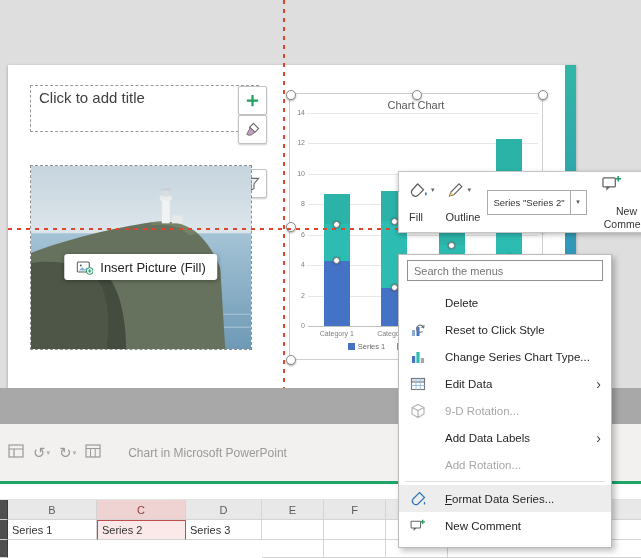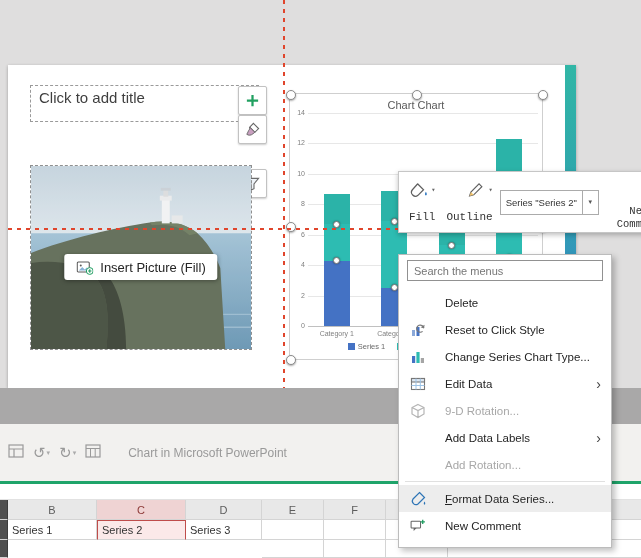--- a/index.html
+++ b/index.html
@@ -4,21 +4,21 @@
 <style>
   html,body{margin:0;padding:0;background:#bdbdbd;}
   .screen{position:relative;width:641px;height:558px;overflow:hidden;background:#dfdede;
           font-family:"Liberation Sans","DejaVu Sans",sans-serif;}
 
   
   .slide{position:absolute;left:8px;top:65px;width:568px;height:323px;background:#fff;
          box-shadow:0 1px 3px rgba(0,0,0,.3);}
   .accent-stripe{position:absolute;right:0;top:0;width:11px;height:298px;
          background:linear-gradient(180deg,#31b6a6 0%,#2ea4ad 45%,#3a7bd5 100%);}
-  .title-ph{position:absolute;left:22px;top:20px;width:229px;height:37px;
+  .title-ph{position:absolute;left:22px;top:20px;width:229px;height:47px;
          border:1.5px dashed #9a9a9a;box-sizing:border-box;padding:3px 8px;
          font-size:15px;color:#3f3f3f;}
   .cbtn{position:absolute;left:230px;width:27px;height:27px;background:#fff;border:1px solid #c2c2c2;
         border-radius:2px;box-shadow:0 1px 2px rgba(0,0,0,.2);display:flex;align-items:center;justify-content:center;}
   .cbtn.b1{top:21px}.cbtn.b2{top:50px}.cbtn.b3{top:104px}
 
   .picture-ph{position:absolute;left:22px;top:100px;width:222px;height:185px;
         border:1.5px dashed #8f8f8f;box-sizing:border-box;overflow:hidden;}
   .picture-ph svg.scene{position:absolute;left:0;top:0;width:100%;height:100%;}
   .pill{position:absolute;left:50%;top:88px;transform:translateX(-50%);background:#fff;border-radius:3px;
@@ -73,22 +73,22 @@
   .dark{background:#4f4f4f;border-right:1px solid #3c3c3c;}
   .ch.sel{background:#efd3d3;color:#8d3a38;}
   .c-sel{background:#fbe9e9;border-left:1.5px solid #bf4d4b;border-right:1.5px solid #bf4d4b;}
   .c-sel.first{border-top:1.5px solid #bf4d4b;}
   .num{justify-content:flex-end;margin-top:27px;}
 
   
   .mini-toolbar{position:absolute;left:398px;top:171px;width:250px;height:62px;background:#fff;
                 border:1px solid #c6c6c6;box-shadow:0 2px 5px rgba(0,0,0,.25);z-index:60;
                 display:flex;align-items:center;gap:3px;padding:0 6px;box-sizing:border-box;}
-  .mtb-btn{display:flex;flex-direction:column;align-items:flex-end;justify-content:center;gap:12px;
-           padding:3px 4px;border-radius:2px;font-family:Liberation Mono, monospace;}
+  .mtb-btn{display:flex;flex-direction:column;align-items:flex-start;justify-content:center;gap:12px;
+           padding:3px 4px;border-radius:2px;}
   .mtb-iconrow{display:flex;align-items:center;gap:2px;}
   .caret{font-size:7px;color:#666;}
   .mtb-label{font-size:11px;color:#333;}
   .mtb-select{height:25px;border:1px solid #ababab;display:flex;align-items:center;box-sizing:border-box;}
   .mtb-select .txt{padding:0 5px;font-size:9.5px;color:#333;white-space:nowrap;}
   .dd-caret{width:15px;align-self:stretch;border-left:1px solid #ababab;display:flex;align-items:center;
             justify-content:center;font-size:7px;color:#555;}
   .mtb-sep{width:1px;align-self:stretch;margin:8px 2px;background:#dcdcdc;}
   .mtb-comment .mtb-label{text-align:center;line-height:1.15;font-size:10.5px;width:52px;}
 

